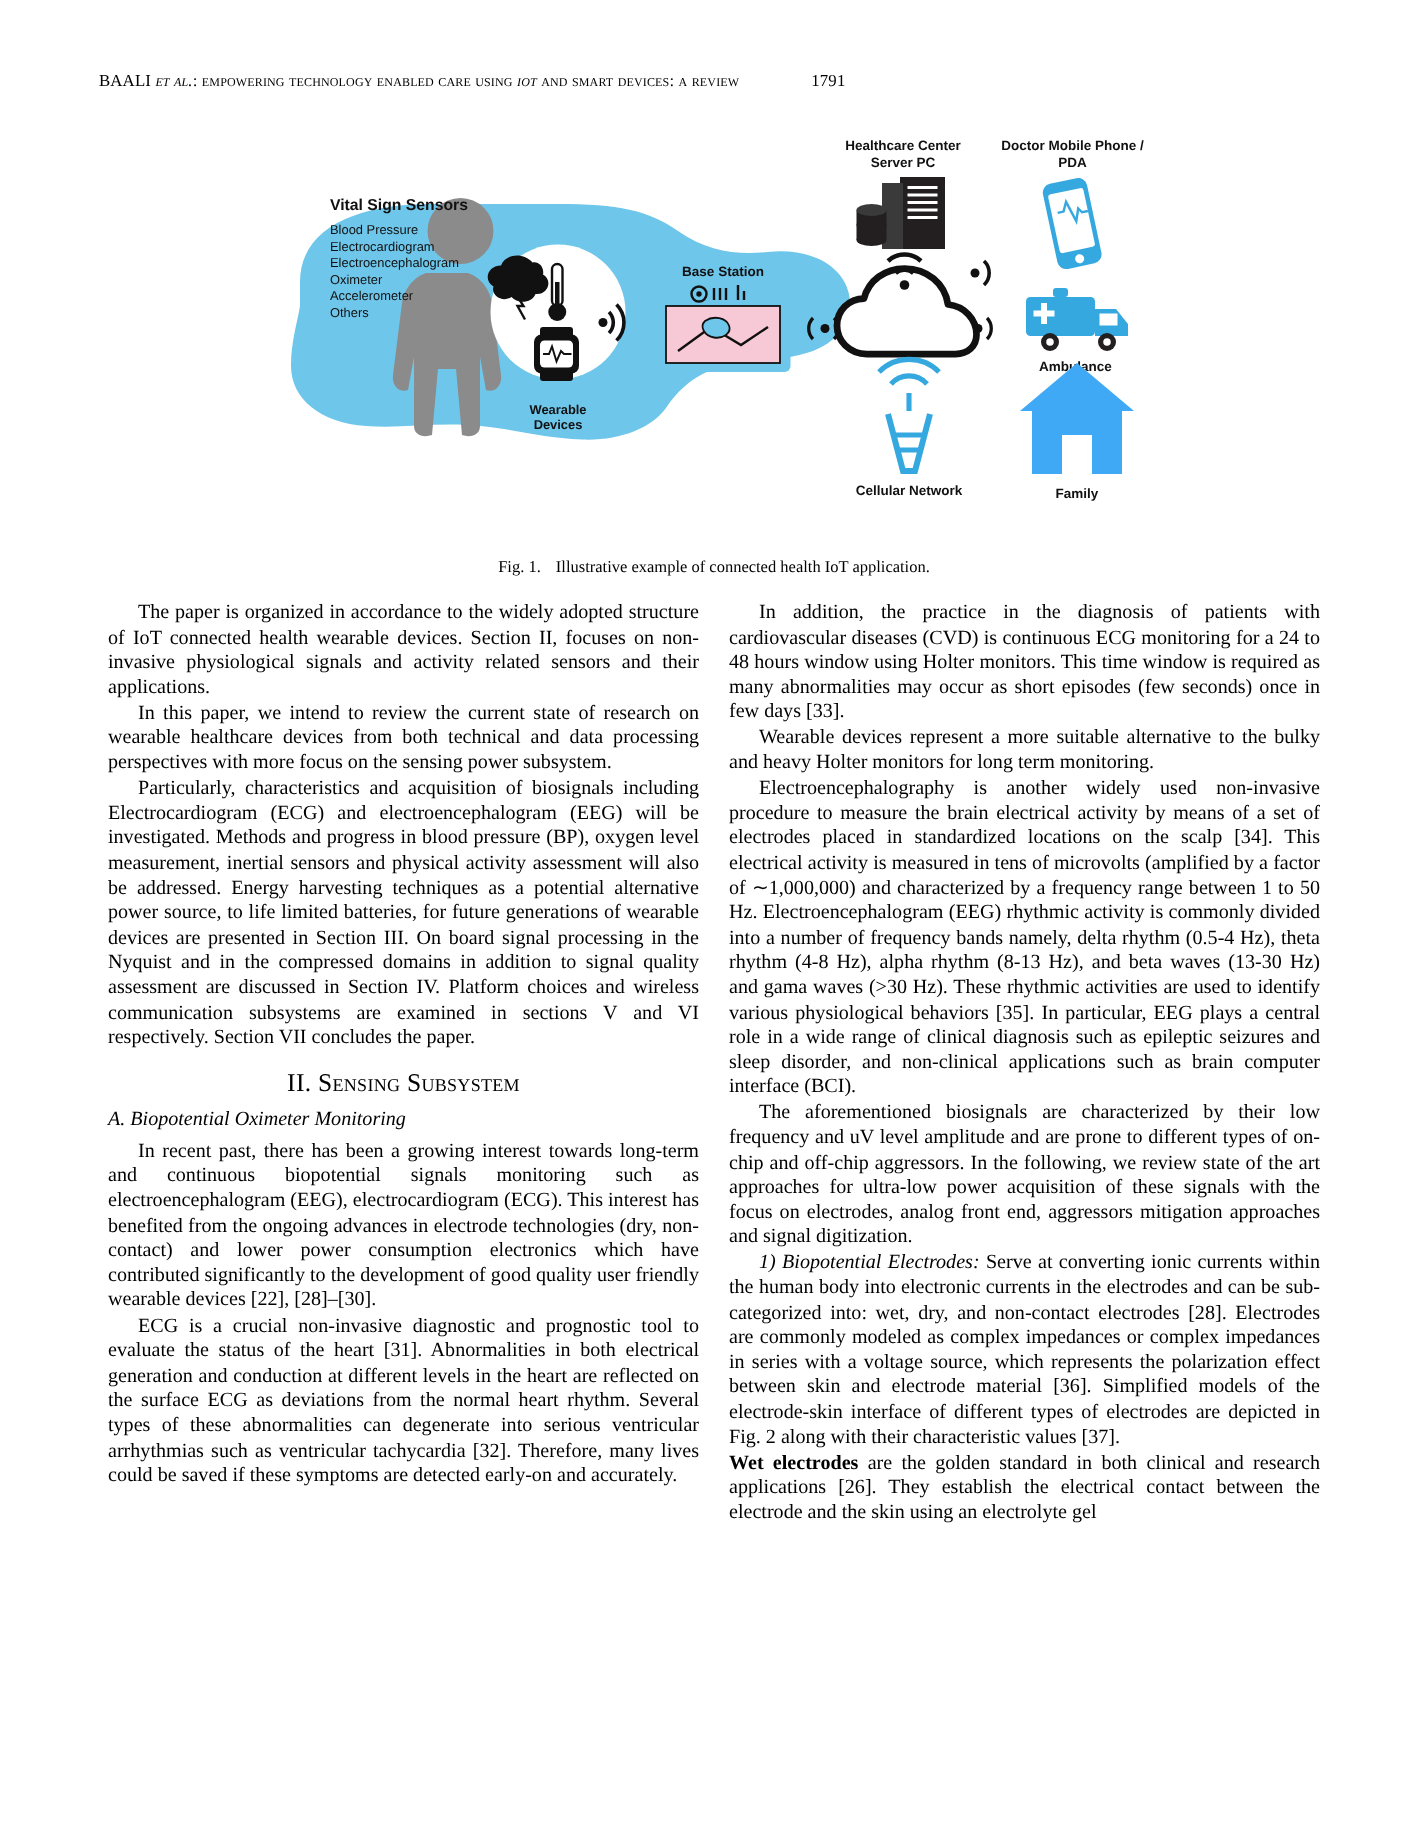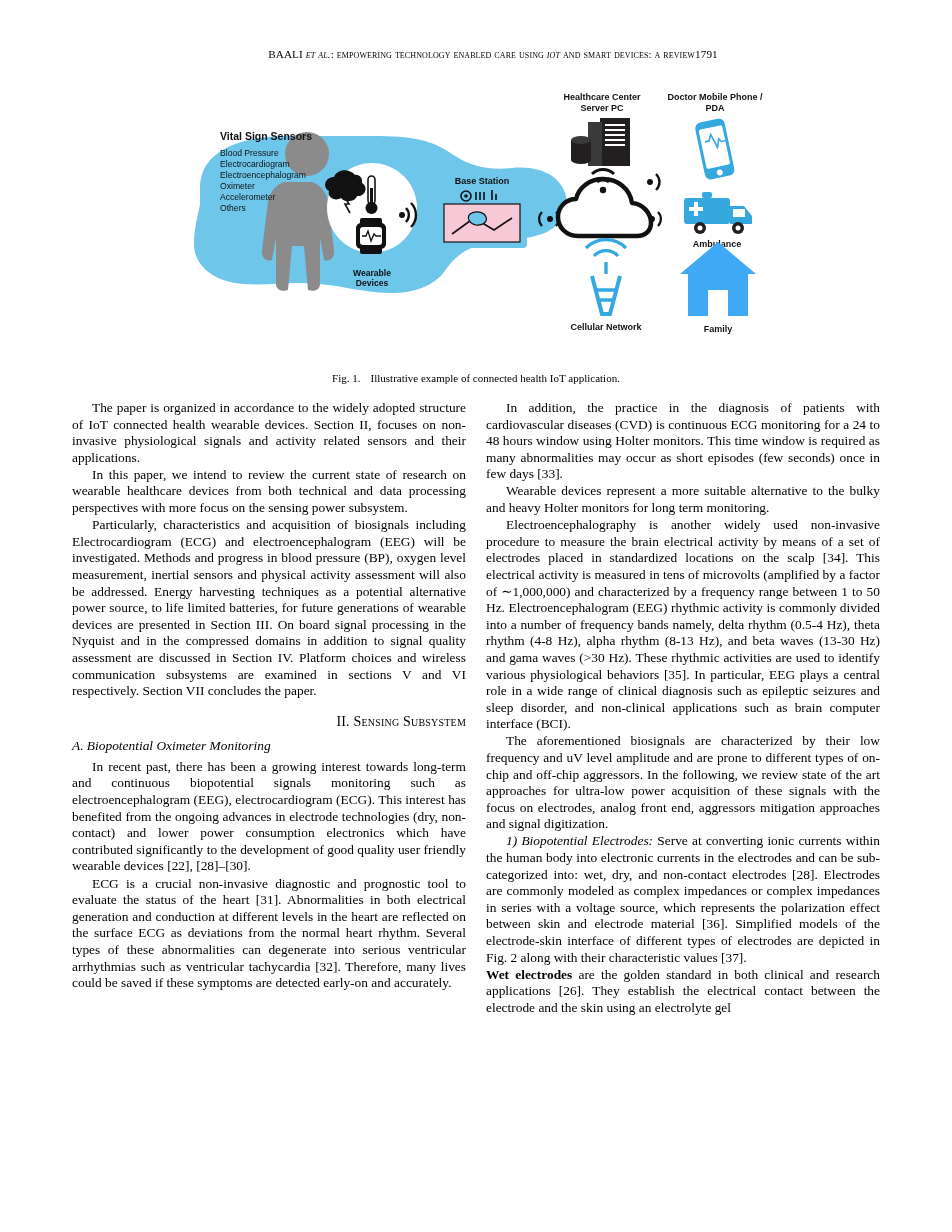--- a/index.html
+++ b/index.html
@@ -16,27 +16,28 @@
     overflow: hidden;
   }
   .page {
     position: absolute;
     left: 0; top: 0;
     width: 952px; height: 1232px;
   }
   
   .runhead {
     position: absolute;
-    left: 89px; top: 48px;
+    left: 66px; top: 48px;
     width: 808px;
     display: flex;
     align-items: baseline;
-    justify-content: center;
+    justify-content: flex-start;
     font-size: 11.2px;
     letter-spacing: 0.1px;
+    gap: 48px;
   }
   .runhead-title {
     font-variant: small-caps;
     text-transform: lowercase;
     white-space: nowrap;
   }
   .runhead-title .caps { text-transform: uppercase; }
   .runhead-title .ital { font-style: italic; }
   .runhead-page {
     font-size: 11.2px;
@@ -68,23 +69,23 @@
   }
   .col-left { left: 72px; }
   .col-right { left: 486px; }
   p {
     margin: 0 0 0.5px 0;
     text-indent: 20px;
     hyphens: auto;
   }
   p.noindent { text-indent: 0; }
   .sec-head {
-    text-align: right;
+    text-align: center;
     font-variant: small-caps;
-    font-size: 14px;
+    font-size: 17px;
     margin: 14px 0 8px 0;
     text-indent: 0;
     letter-spacing: 0.2px;
   }
   .subsec-head {
     font-style: italic;
     font-size: 13.4px;
     margin: 4px 0 4px 0;
     text-indent: 0;
   }

